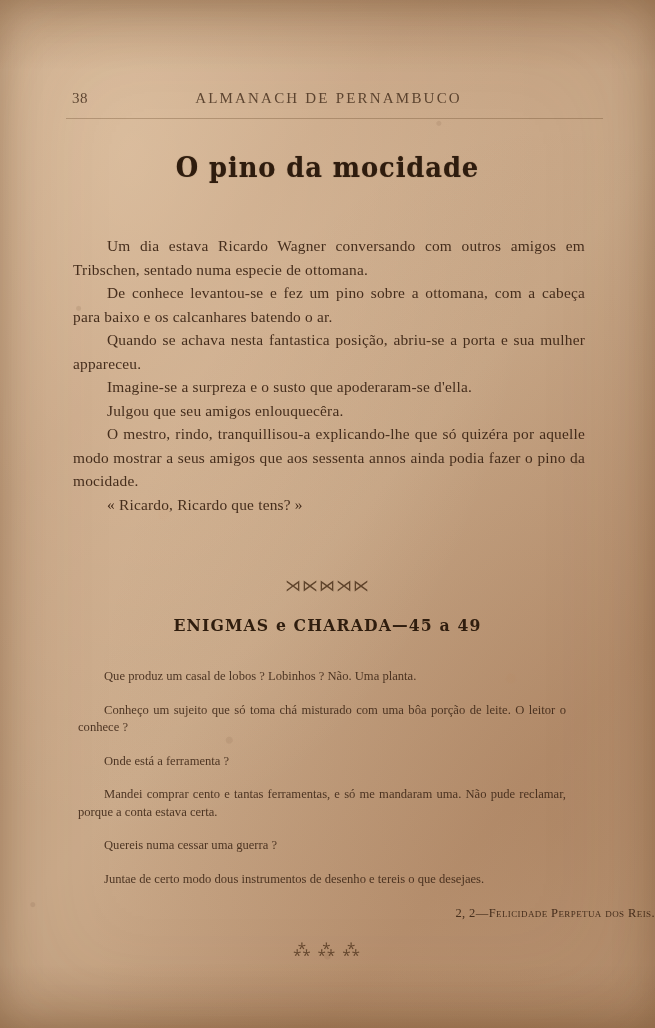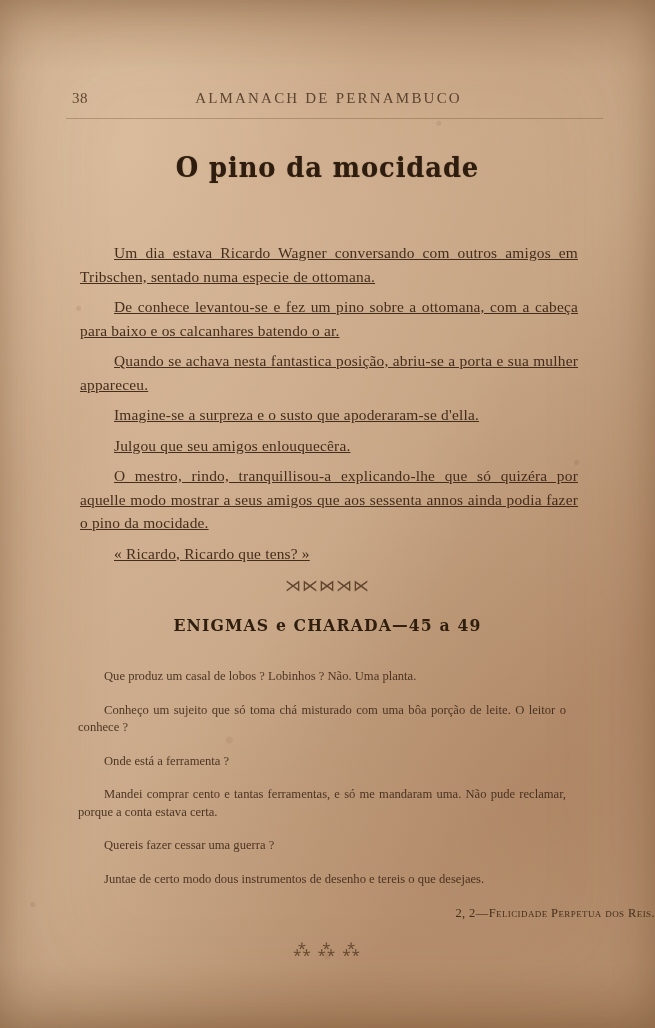--- a/index.html
+++ b/index.html
@@ -113,23 +113,22 @@
     width: 512px;
     top: 226px;
     font-size: 15.4px;
     line-height: 23.5px;
     text-align: justify;
     color: #3a2313;
     opacity: 0.92;
     letter-spacing: 0.2px;
   }
   .body-block p {
-    margin: 7px;
+    margin: 0;
     text-indent: 34px;
-    text-decoration: underline;
   }
 
   
   .orn1 {
     position: absolute;
     left: 0; right: 0;
     top: 568px;
     text-align: center;
     font-size: 16px;
     color: #462c16;
@@ -241,21 +240,21 @@
 
     <div class="orn1">⋊⋉⋈⋊⋉</div>
 
     <div class="enigma-head">ENIGMAS e CHARADA—45 a 49</div>
 
     <div class="riddles">
       <p class="r">Que produz um casal de lobos ?   Lobinhos ?   Não.   Uma planta.</p>
       <p class="r">Conheço um sujeito que só toma chá misturado com uma bôa porção de leite.   O leitor o conhece ?</p>
       <p class="r sub">Onde está a ferramenta ?</p>
       <p class="r">Mandei comprar cento e tantas ferramentas, e só me mandaram uma.   Não pude reclamar, porque a conta estava certa.</p>
-      <p class="r">Quereis fazer cessar uma guerra ?</p>
+      <p class="r">Quereis numa cessar uma guerra ?</p>
       <p class="r">Juntae de certo modo dous instrumentos de desenho e tereis o que desejaes.</p>
     </div>
 
     <div class="answer">
       <span>2, 2—</span><span class="sc">Felicidade Perpetua dos Reis.</span>
     </div>
 
     <div class="orn2">⁂ ⁂ ⁂</div>
   </div>
 

